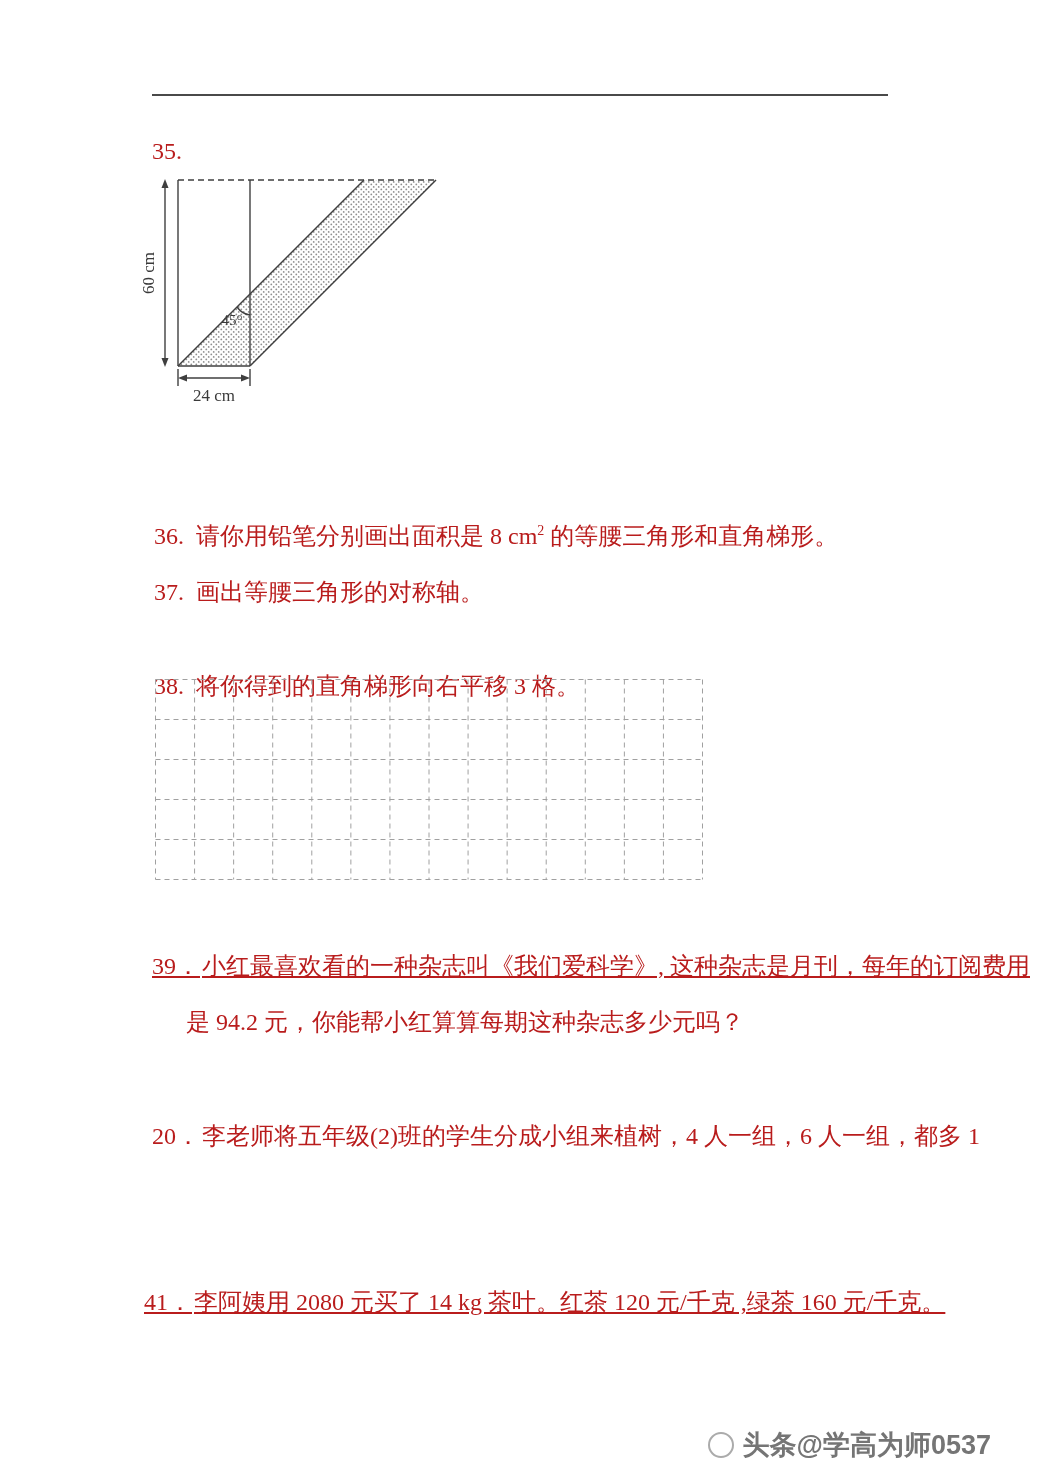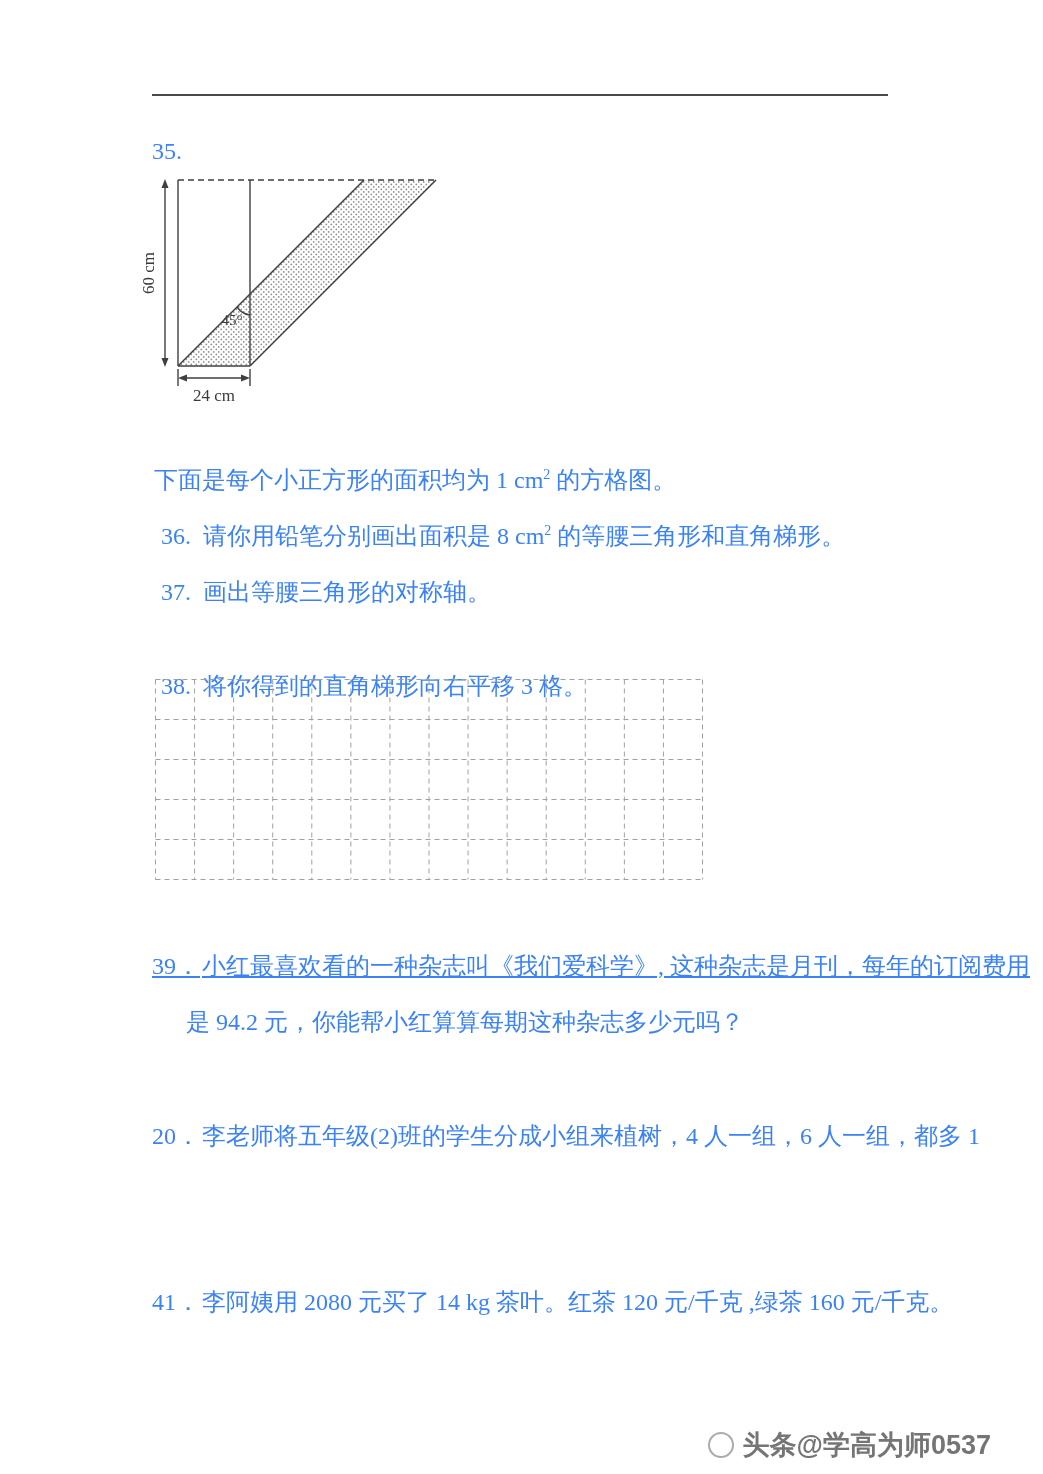--- a/index.html
+++ b/index.html
@@ -3,22 +3,22 @@
 <meta charset="utf-8">
 <style>
   html, body { margin:0; padding:0; }
   body {
     width:1043px; height:1474px; background:#ffffff;
     font-family:"Liberation Serif", "DejaVu Serif", serif;
     color:#3a3a3a; position:relative; overflow:hidden;
   }
   .page { position:absolute; inset:0; }
   .divider { position:absolute; left:152px; top:94px; width:736px; height:2px; background:#4a4a4a; }
-  .line { position:absolute; font-size:24px; line-height:1.25; white-space:nowrap; color:#3b82f6; }
-  .qn { margin-right:12px;margin-left:7px; }
+  .line { position:absolute; font-size:24px; line-height:1.25; white-space:nowrap; color:#b91c1c; }
+  .qn { margin-right:12px; }
   .qn-full { margin-right:2px; }
   sup.s2 { font-size:14px; vertical-align:super; line-height:0; }
   .figure { position:absolute; left:140px; top:173px; }
   .figure line, .figure path { stroke:#3f3f3f; stroke-width:1.4; fill:none; }
   .figure .dashed { stroke-dasharray:6 4; }
   .figure polygon.head { fill:#3f3f3f; stroke:none; }
   .fig-label { font-size:17px; fill:#3a3a3a; font-family:"Liberation Serif","DejaVu Serif",serif; }
   .fig-label.small { font-size:15px; }
   .gridbox { position:absolute; left:155px; top:679px; }
   #grid-svg line { stroke:#a0a0a0; stroke-width:1; stroke-dasharray:5 4; }
@@ -77,23 +77,20 @@
         <line x1="38" y1="196" x2="38" y2="213"></line>
         <line x1="110" y1="196" x2="110" y2="213"></line>
         <line x1="41" y1="205" x2="107" y2="205"></line>
         <polygon class="head" points="38,205 47,201.5 47,208.5"></polygon>
         <polygon class="head" points="110,205 101,201.5 101,208.5"></polygon>
         <text x="74" y="228" text-anchor="middle" class="fig-label">24 cm</text>
       </g>
     </svg>
   </div>
 
-  <div class="line" style="left:154px; top:465px;">
-    <span>下面是每个小正方形的面积均为 1 cm</span><sup class="s2">2</sup><span> 的方格图。</span>
-  </div>
 
   <div class="line" style="left:154px; top:521px;">
     <span class="qn">36.</span><span>请你用铅笔分别画出面积是 8 cm</span><sup class="s2">2</sup><span> 的等腰三角形和直角梯形。</span>
   </div>
 
   <div class="line" style="left:154px; top:577px;">
     <span class="qn">37.</span><span>画出等腰三角形的对称轴。</span>
   </div>
 
   <div class="line" style="left:154px; top:671px;">
@@ -130,21 +127,21 @@
     <span class="qn-full">39．</span><span>小红最喜欢看的一种杂志叫《我们爱科学》, 这种杂志是月刊，每年的订阅费用</span>
   </div>
   <div class="line" style="left:186px; top:1007px;">
     <span>是 94.2 元，你能帮小红算算每期这种杂志多少元吗？</span>
   </div>
 
   <div class="line" style="left:152px; top:1121px;">
     <span class="qn-full">20．</span><span>李老师将五年级(2)班的学生分成小组来植树，4 人一组，6 人一组，都多 1</span>
   </div>
 
-  <div class="line" style="left:152px; top:1287px;">
+  <div class="line" style="left:144px; top:1287px;text-decoration:underline;">
     <span class="qn-full">41．</span><span>李阿姨用 2080 元买了 14 kg 茶叶。红茶 120 元/千克 ,绿茶 160 元/千克。</span>
   </div>
 
   <div class="wm">
     <span class="wm-icon"></span>
     <span>头条@学高为师0537</span>
   </div>
 
 </div>
 

